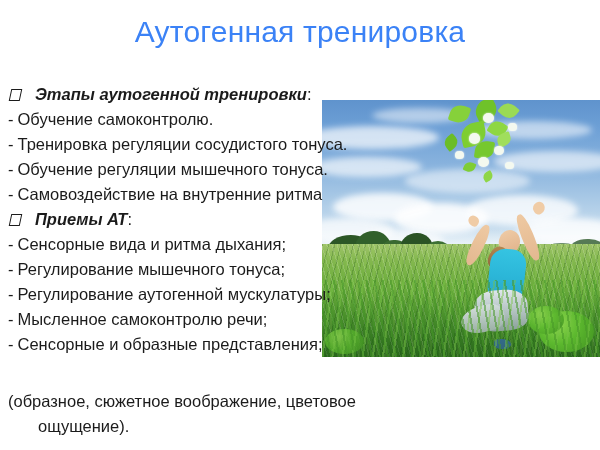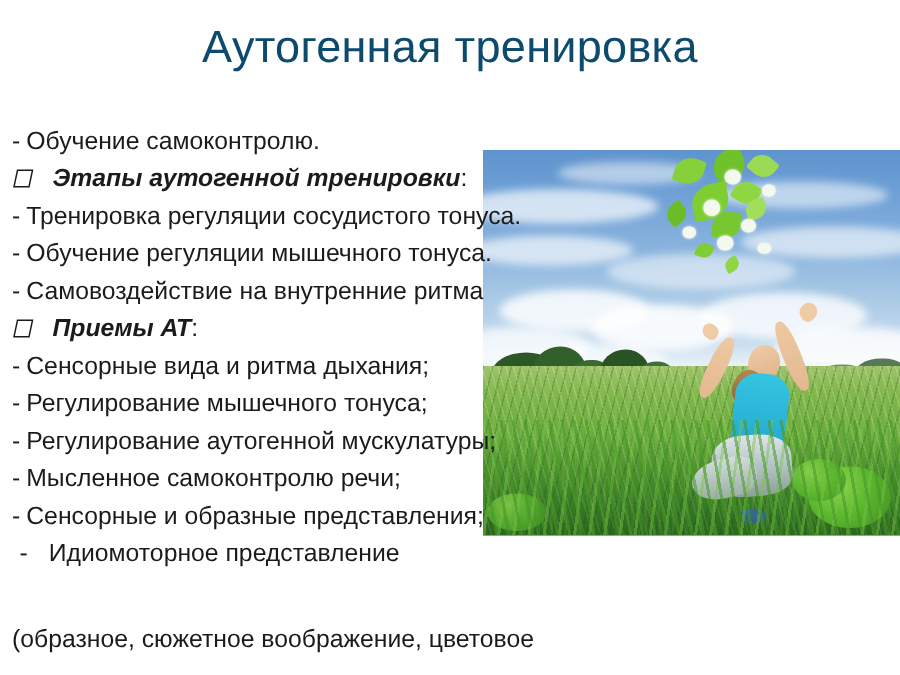--- a/index.html
+++ b/index.html
@@ -28,21 +28,21 @@
   .slide-title {
     position: absolute;
     top: 14px;
     left: 0;
     width: 600px;
     text-align: center;
     font-size: 30px;
     line-height: 36px;
     font-weight: 400;
     letter-spacing: 0.2px;
-    color: #0c4a6e;
+    color: #3b82f6;
     white-space: nowrap;
   }
 
   
   .photo {
     position: absolute;
     left: 322px;
     top: 100px;
     width: 278px;
     height: 257px;
@@ -334,27 +334,27 @@
 
     <div class="field-dark"></div>
     <div class="bush b1"></div>
     <div class="bush b2"></div>
     <div class="bush b3"></div>
     <div class="grass-front"></div>
   </div>
 
   <div class="body-text">
 
-    <div class="line dash-line">
-      <span class="dash txt">-</span><span class="txt">Обучение самоконтролю.</span>
-    </div>
-
     <div class="line heading-line">
       <span class="marker"></span><span class="txt">Этапы аутогенной тренировки</span><span class="tail">:</span>
     </div>
+
+    <div class="line dash-line">
+      <span class="dash txt">-</span><span class="txt">Обучение самоконтролю.</span>
+    </div>
     <div class="line dash-line">
       <span class="dash txt">-</span><span class="txt">Тренировка регуляции сосудистого тонуса.</span>
     </div>
     <div class="line dash-line">
       <span class="dash txt">-</span><span class="txt">Обучение регуляции мышечного тонуса.</span>
     </div>
     <div class="line dash-line">
       <span class="dash txt">-</span><span class="txt">Самовоздействие на внутренние ритма</span>
     </div>
 
@@ -370,22 +370,22 @@
     </div>
     <div class="line dash-line">
       <span class="dash txt">-</span><span class="txt">Регулирование аутогенной мускулатуры;</span>
     </div>
     <div class="line dash-line">
       <span class="dash txt">-</span><span class="txt">Мысленное самоконтролю речи;</span>
     </div>
     <div class="line dash-line">
       <span class="dash txt">-</span><span class="txt">Сенсорные и образные представления;</span>
     </div>
-    <div class="line idio-line">
-      <span class="dash txt">-</span><span class="txt">Идиомоторное представление</span>
-    </div>
 
     <div class="line paren-line">
       <span class="txt">(образное, сюжетное воображение, цветовое</span>
     </div>
+    <div class="line paren-cont">
+      <span class="txt">ощущение).</span>
+    </div>
 
   </div>
 </div>
 
 </body></html>

